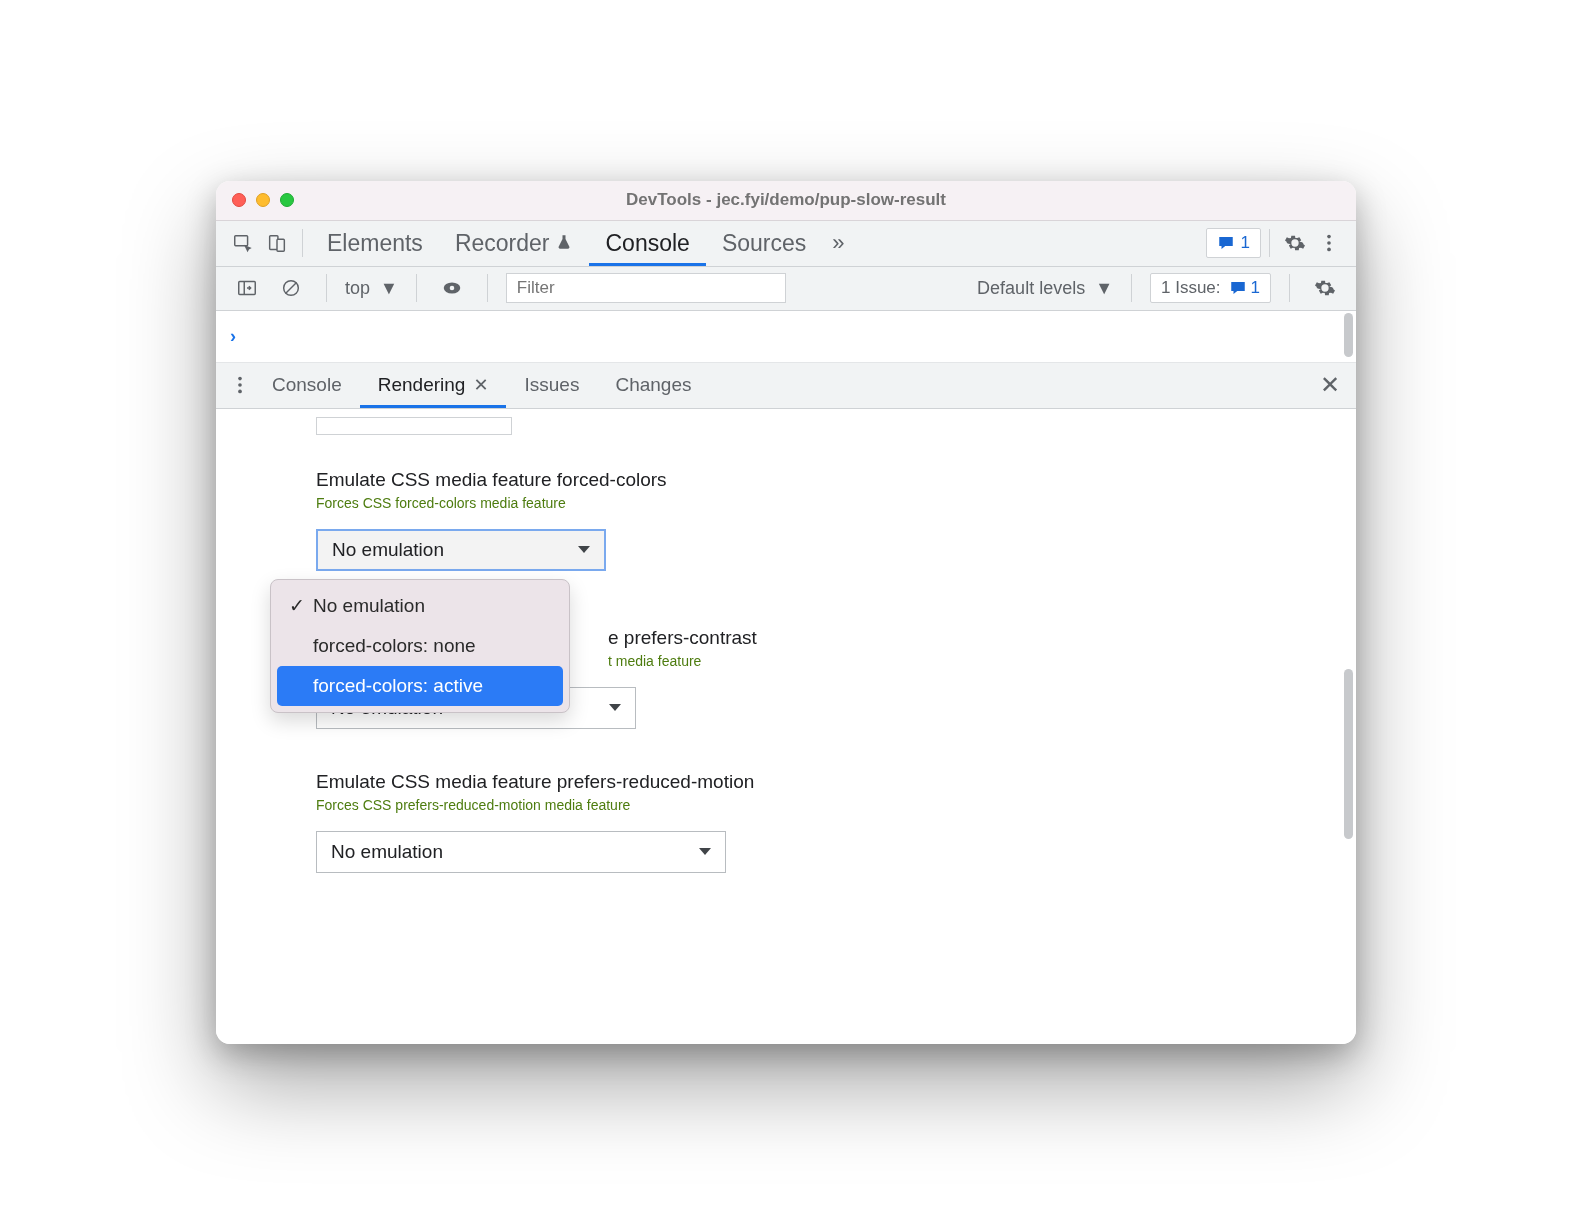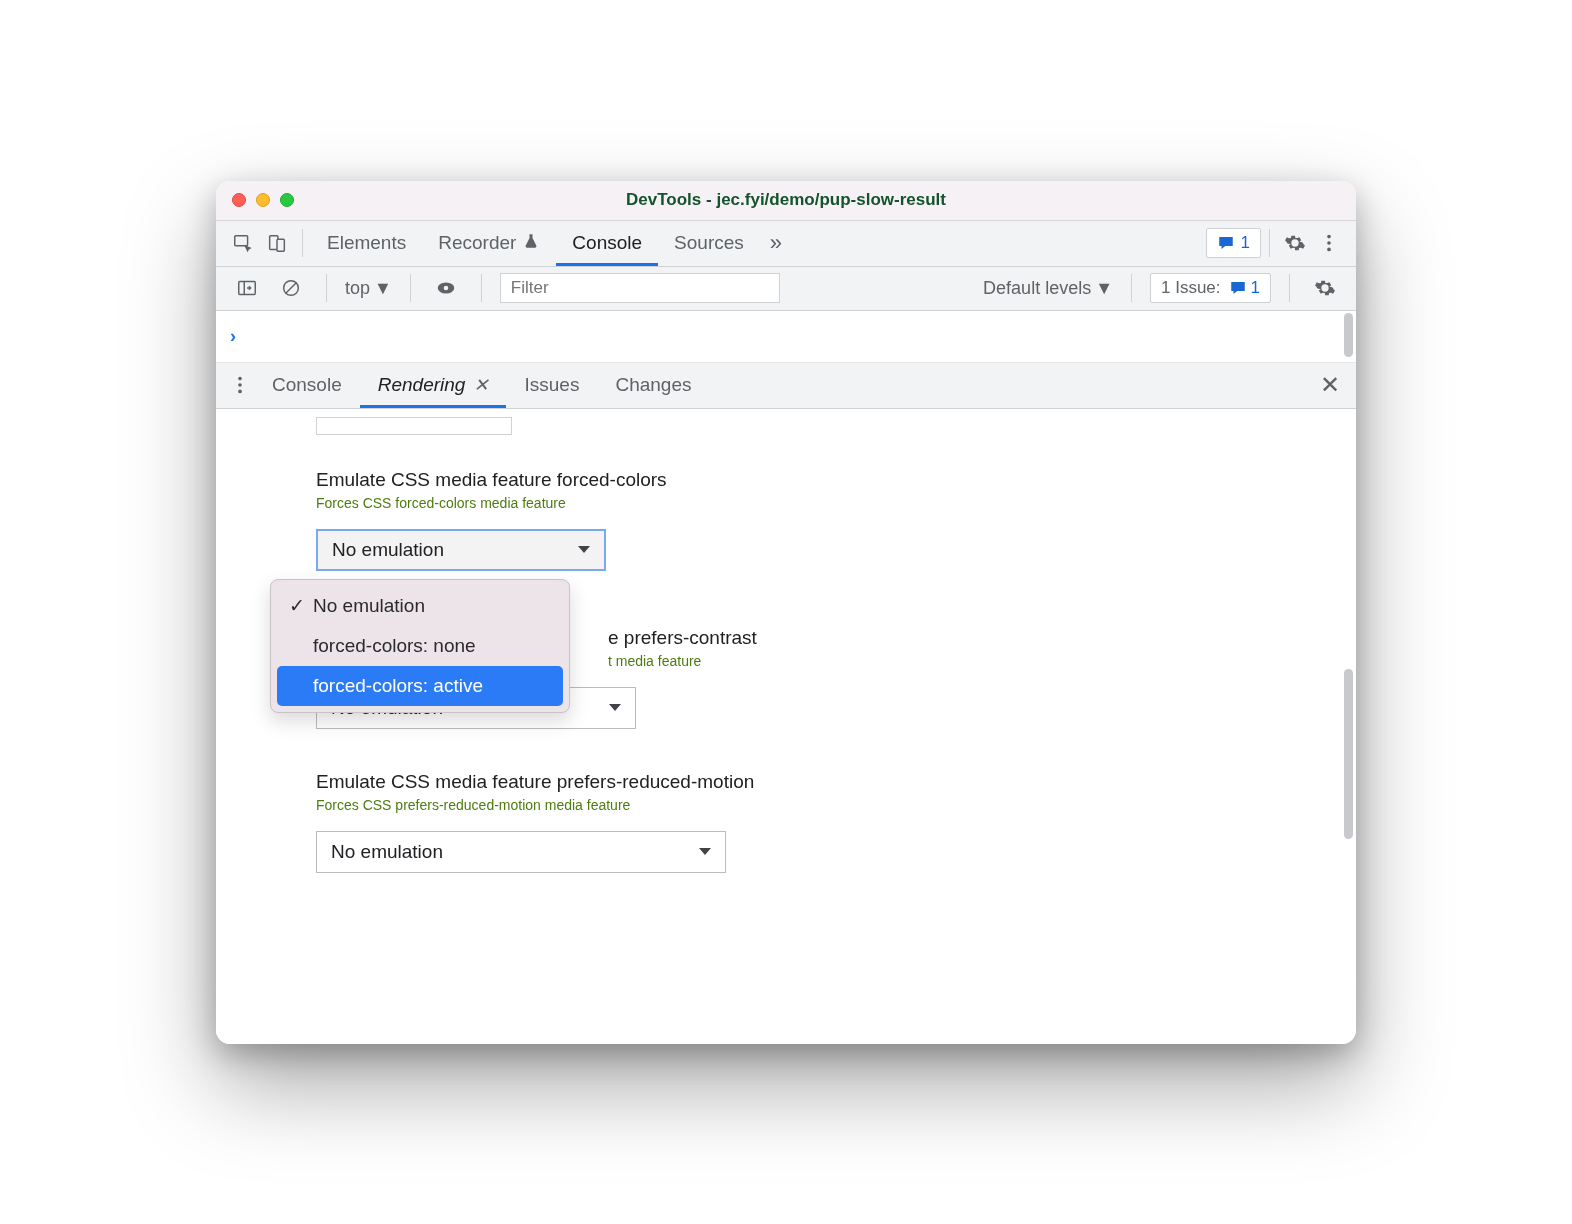--- a/index.html
+++ b/index.html
@@ -36,21 +36,21 @@
   .tl { width: 14px; height: 14px; border-radius: 50%; }
   .tl.red { background: #ff5f57; border: 1px solid #e1493f; }
   .tl.yellow { background: #febc2e; border: 1px solid #dfa023; }
   .tl.green { background: #28c840; border: 1px solid #1faa34; }
   .title {
     position: absolute;
     left: 0; right: 0;
     text-align: center;
     font-size: 17px;
     font-weight: 600;
-    color: #14532d;
+    color: #737373;
     pointer-events: none;
   }
   
   .toolbar {
     height: 46px;
     background: #f1f3f4;
     border-bottom: 1px solid #cfd2d5;
     display: flex;
     align-items: center;
     padding: 0 10px;
@@ -66,21 +66,21 @@
   }
   .tb-icon svg { width: 22px; height: 22px; fill: none; stroke: #5f6368; stroke-width: 1.6; }
   .divider { width: 1px; height: 28px; background: #cfd2d5; margin: 0 8px; }
   .tab {
     padding: 0 16px;
     height: 46px;
     display: flex;
     align-items: center;
     cursor: pointer;
     color: #5f6368;
-    font-size: 19px;
+    font-size: 23px;
   }
   .tab.active { color: #202124; border-bottom: 3px solid #1a73e8; padding-top: 3px; }
   .recorder-flask { margin-left: 6px; }
   .more-tabs { padding: 0 10px; font-size: 22px; cursor: pointer; }
   .issue-chip {
     display: flex; align-items: center; gap: 6px;
     border: 1px solid #cfd2d5; background: #fff;
     height: 30px; padding: 0 10px; border-radius: 2px; font-size: 17px;
     color: #1967d2; cursor: pointer;
   }
@@ -91,21 +91,21 @@
     height: 44px;
     background: #f1f3f4;
     border-bottom: 1px solid #cfd2d5;
     display: flex; align-items: center; gap: 10px;
     padding: 0 14px;
     font-size: 18px;
     color: #5f6368;
   }
   .console-bar .spacer { flex: 1; }
   .dropdown {
-    display: flex; align-items: center; gap: 4px; cursor: pointer;
+    display: flex; align-items: center; gap: 10px; cursor: pointer;
   }
   .filter-input {
     width: 280px; height: 30px;
     background: #fff; border: 1px solid #cfd2d5;
     padding: 5px 10px; font-size: 17px;
     color: #5f6368;
     outline: none;
   }
   .issue-box {
     display: flex; align-items: center; gap: 8px;
@@ -132,21 +132,21 @@
     padding: 0 10px;
     font-size: 19px;
     color: #5f6368;
   }
   .drawer-bar .spacer { flex: 1; }
   .dtab {
     padding: 0 18px; height: 46px;
     display: flex; align-items: center; gap: 8px;
     cursor: pointer; color: #5f6368;
   }
-  .dtab.active { color: #202124; border-bottom: 3px solid #1a73e8; padding-top: 3px; font-style: italic; }
+  .dtab.active { color: #202124; border-bottom: 3px solid #1a73e8; padding-top: 3px; }
   .dtab .close { font-size: 18px; color: #5f6368; }
   .drawer-close { font-size: 24px; cursor: pointer; padding: 0 6px; color: #5f6368; }
   
   .pane {
     flex: 1;
     background: #fff;
     overflow: hidden;
     position: relative;
   }
   .pane-inner {

